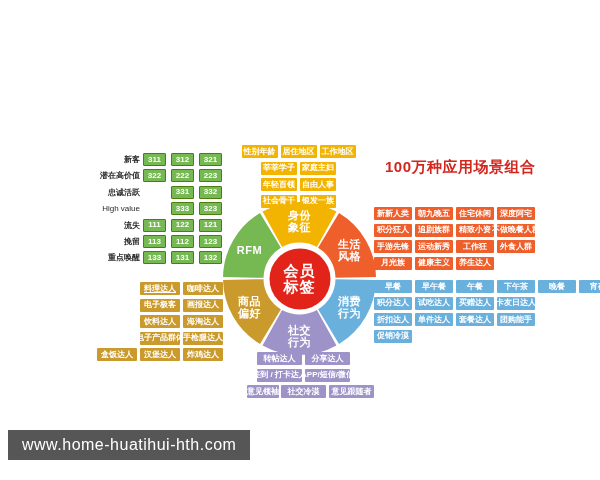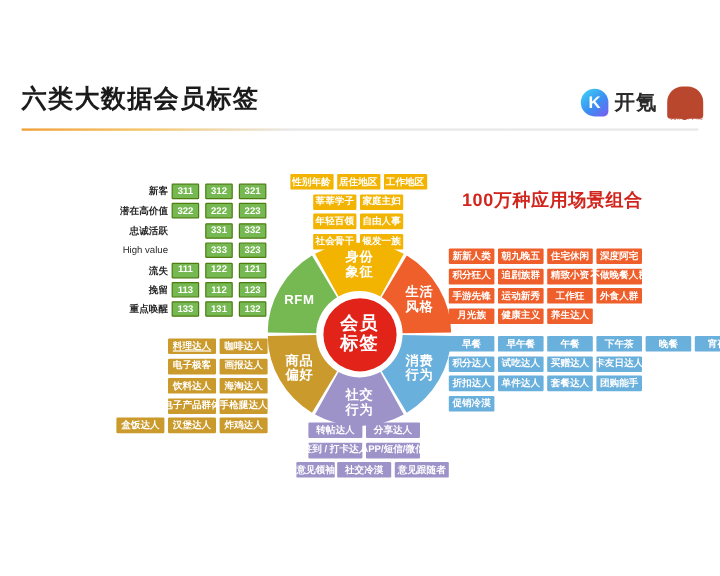--- a/index.html
+++ b/index.html
@@ -62,30 +62,20 @@
   .rowlabel{position:absolute;font-size:8px;font-weight:bold;color:#2a2a2a;white-space:nowrap;
     height:13px;display:flex;align-items:center;}
   .rowlabel.en{font-weight:normal;font-size:8px;}
 </style>
 </head>
 <body>
 
 <div class="stage">
 
 
-  <div class="header">
-    <div class="header-title">六类大数据会员标签</div>
-    <div class="header-rule"></div>
-    <div class="brand">
-      <div class="brand-k">K</div>
-      <div class="brand-name">开氪</div>
-      <div class="brand-ele"></div>
-    </div>
-    <div class="brand-sub">克象商学院</div>
-  </div>
 
   <div class="headline">100万种应用场景组合</div>
 
   <div class="wheel">
     <svg width="153" height="153" viewBox="0 0 153 153">
       <g id="wheel-segments">
           <path d="M39.528897680992316 9.52696368449864 A76.5 76.5 0 0 1 113.4711023190077 9.52696368449864 L93.8981657971801 44.983277027999364 A36 36 0 0 0 59.101834202819916 44.98327702799936 Z" fill="#f2b400"></path>
           <path d="M116.0147996582981 10.9955680280749 A76.5 76.5 0 0 1 152.9859019773058 75.03139565642374 L112.4933656363792 75.80889207361118 A36 36 0 0 0 95.09519983919911 45.67438495438819 Z" fill="#ef5f2b"></path>
           <path d="M152.9859019773058 77.96860434357626 A76.5 76.5 0 0 1 116.0147996582981 142.0044319719251 L95.09519983919911 107.32561504561181 A36 36 0 0 0 112.4933656363792 77.19110792638882 Z" fill="#6ab0dd"></path>
           <path d="M113.4711023190077 143.47303631550136 A76.5 76.5 0 0 1 39.528897680992316 143.47303631550136 L59.101834202819916 108.01672297200065 A36 36 0 0 0 93.8981657971801 108.01672297200064 Z" fill="#9d93c9"></path>
@@ -213,13 +203,14 @@
   <div id="social-block" style="position: absolute; left: 0px; top: 0px; width: 600px; height: 480px;">
       <div class="chip purple" style="left: 257px; top: 352px; width: 45px;">转帖达人</div>
       <div class="chip purple" style="left: 305px; top: 352px; width: 45px;">分享达人</div>
       <div class="chip purple" style="left: 257px; top: 368.5px; width: 45px;">签到 / 打卡达人</div>
       <div class="chip purple" style="left: 305px; top: 368.5px; width: 45px;">APP/短信/微信</div>
       <div class="chip purple" style="left: 247px; top: 385px; width: 32px;">意见领袖</div>
       <div class="chip purple" style="left: 281px; top: 385px; width: 45px;">社交冷漠</div>
       <div class="chip purple" style="left: 329px; top: 385px; width: 45px;">意见跟随者</div>
     </div>
 
+  <div class="wm" id="wm-bottom">www.home-huatihui-hth.com</div>
 </div>
 
 </body></html>

